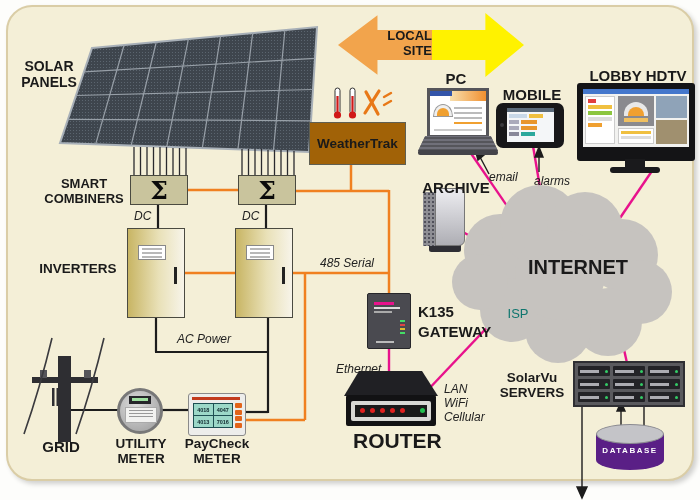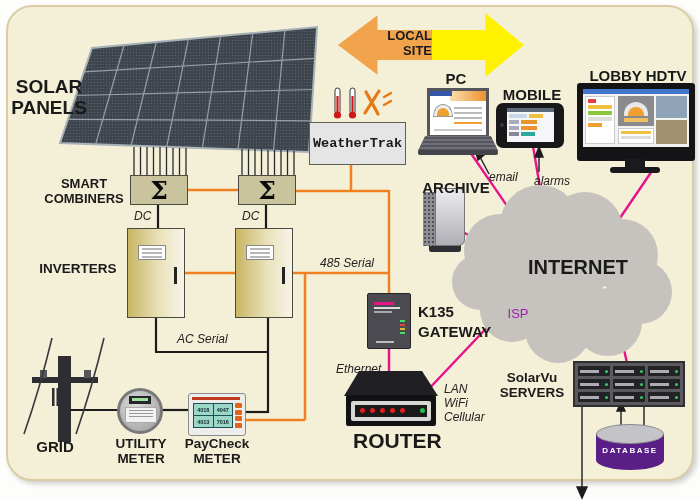--- a/index.html
+++ b/index.html
@@ -5,22 +5,22 @@
   html,body{margin:0;padding:0;background:#fff;}
   .canvas{position:relative;width:700px;height:500px;background:#FDFDFB;overflow:hidden;
           font-family:"Liberation Sans",sans-serif;}
   .bg{position:absolute;left:6px;top:5px;width:684px;height:472px;background:#F4EFD7;
       border:2px solid #DACDA6;border-radius:26px;box-shadow:3px 3px 5px rgba(0,0,0,0.18);}
   svg.layer{position:absolute;left:0;top:0;z-index:2;}
   .lbl{position:absolute;font-weight:bold;color:#1A1A1A;text-align:center;
        white-space:pre-line;line-height:1.12;z-index:6;}
   .ilbl{position:absolute;font-style:italic;color:#222;font-size:12px;z-index:6;
         white-space:pre-line;line-height:1.18;}
-  .khaki{position:absolute;background:#e5e5e5;border:1.5px solid #5F5F52;z-index:3;
-         box-sizing:border-box;font-family:Liberation Mono, monospace;}
+  .khaki{position:absolute;background:#a16207;border:1.5px solid #5F5F52;z-index:3;
+         box-sizing:border-box;}
   .arrowbox{position:absolute;z-index:3;}
   
   .inv{position:absolute;width:58px;height:90px;z-index:3;box-sizing:border-box;
        background:linear-gradient(90deg,#C8B564,#E9E1B8 55%,#F7F4E9);border:1.5px solid #4A4A40;}
   .inv .win{position:absolute;left:10px;top:16px;width:26px;height:13px;background:#FFF;
        border:1px solid #888;}
   .inv .win i{display:block;height:2px;margin:2px 3px 0;background:#B8B8B8;}
   .inv .hdl{position:absolute;right:7px;top:38px;width:3px;height:17px;background:#222;}
   
   .comb{position:absolute;width:58px;height:30px;background:#C9C49D;border:1.5px solid #4A4A40;
@@ -468,45 +468,45 @@
       <div class="cell">7016</div>
     </div>
     <div class="btns">
         <u></u>
         <u></u>
         <u></u>
         <u></u>
       </div>
   </div>
 
-  <div class="lbl" style="left:6px;top:59px;width:86px;font-size:19px;margin-top:17px;">SOLAR
+  <div class="lbl" style="left:6px;top:59px;width:86px;font-size:14px;">SOLAR
 PANELS</div>
   <div class="lbl" style="left:36px;top:177px;width:96px;font-size:13px;">SMART
 COMBINERS</div>
   <div class="lbl" style="left:30px;top:261px;width:96px;font-size:13.5px;">INVERTERS</div>
   <div class="lbl" style="left:430px;top:71px;width:52px;font-size:15px;">PC</div>
   <div class="lbl" style="left:493px;top:87px;width:78px;font-size:15px;">MOBILE</div>
   <div class="lbl" style="left:580px;top:68px;width:116px;font-size:15px;">LOBBY HDTV</div>
   <div class="lbl" style="left:414px;top:180px;width:84px;font-size:15px;">ARCHIVE</div>
   <div class="lbl" style="left:528px;top:256px;width:84px;font-size:20px;">INTERNET</div>
   <div class="lbl" style="left:418px;top:302px;width:112px;font-size:15px;text-align:left;line-height:1.3;">K135
 GATEWAY</div>
   <div class="lbl" style="left:353px;top:429px;width:82px;font-size:21px;">ROUTER</div>
   <div class="lbl" style="left:492px;top:370px;width:80px;font-size:13.5px;">SolarVu
 SERVERS</div>
-  <div class="lbl" style="left:26px;top:439px;width:58px;font-size:15px;">GRID</div>
+  <div class="lbl" style="left:32px;top:439px;width:58px;font-size:15px;">GRID</div>
   <div class="lbl" style="left:105px;top:436px;width:72px;font-size:13.5px;">UTILITY
 METER</div>
   <div class="lbl" style="left:180px;top:436px;width:74px;font-size:13.5px;">PayCheck
 METER</div>
 
   <div class="ilbl" style="left:134px;top:209px;">DC</div>
   <div class="ilbl" style="left:242px;top:209px;">DC</div>
-  <div class="ilbl" style="left:177px;top:332px;">AC Serial</div>
+  <div class="ilbl" style="left:177px;top:332px;">AC Power</div>
   <div class="ilbl" style="left:320px;top:256px;">485 Serial</div>
   <div class="ilbl" style="left:336px;top:362px;">Ethernet</div>
   <div class="ilbl" style="left:444px;top:382px;text-align:left;">LAN
 WiFi
 Cellular</div>
-  <div class="lbl" style="left:498px;top:307px;width:40px;font-size:13px;font-weight:normal;color:#a21caf;">ISP</div>
+  <div class="lbl" style="left:498px;top:307px;width:40px;font-size:13px;font-weight:normal;color:#0f766e;">ISP</div>
   <div class="ilbl" style="left:489px;top:170px;">email</div>
   <div class="ilbl" style="left:534px;top:174px;">alarms</div>
 </div>
 
 </body></html>

